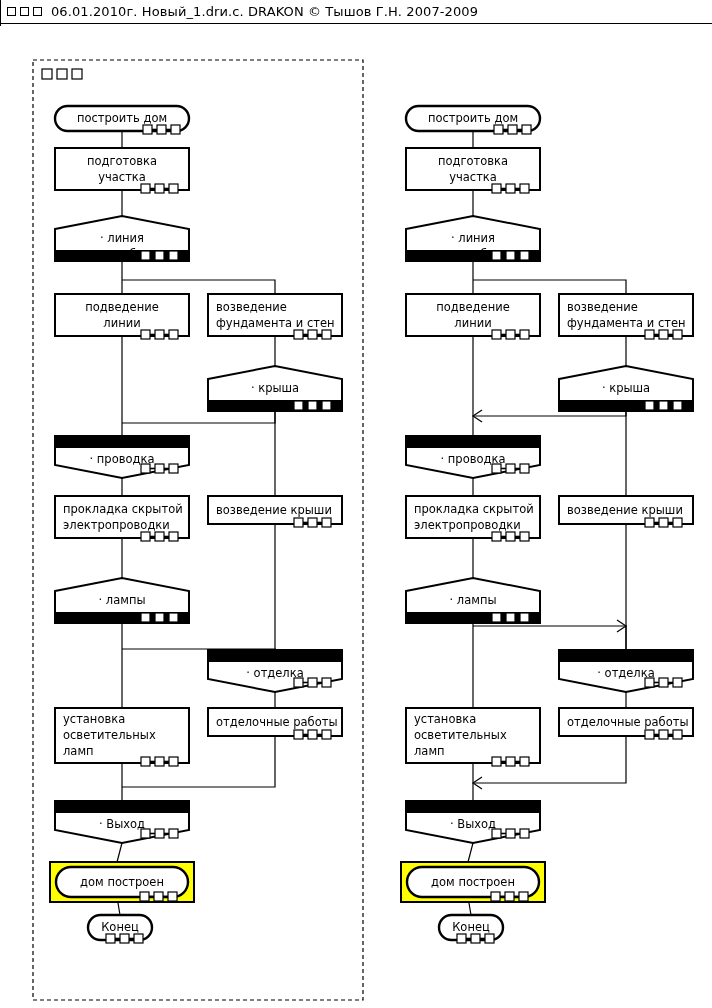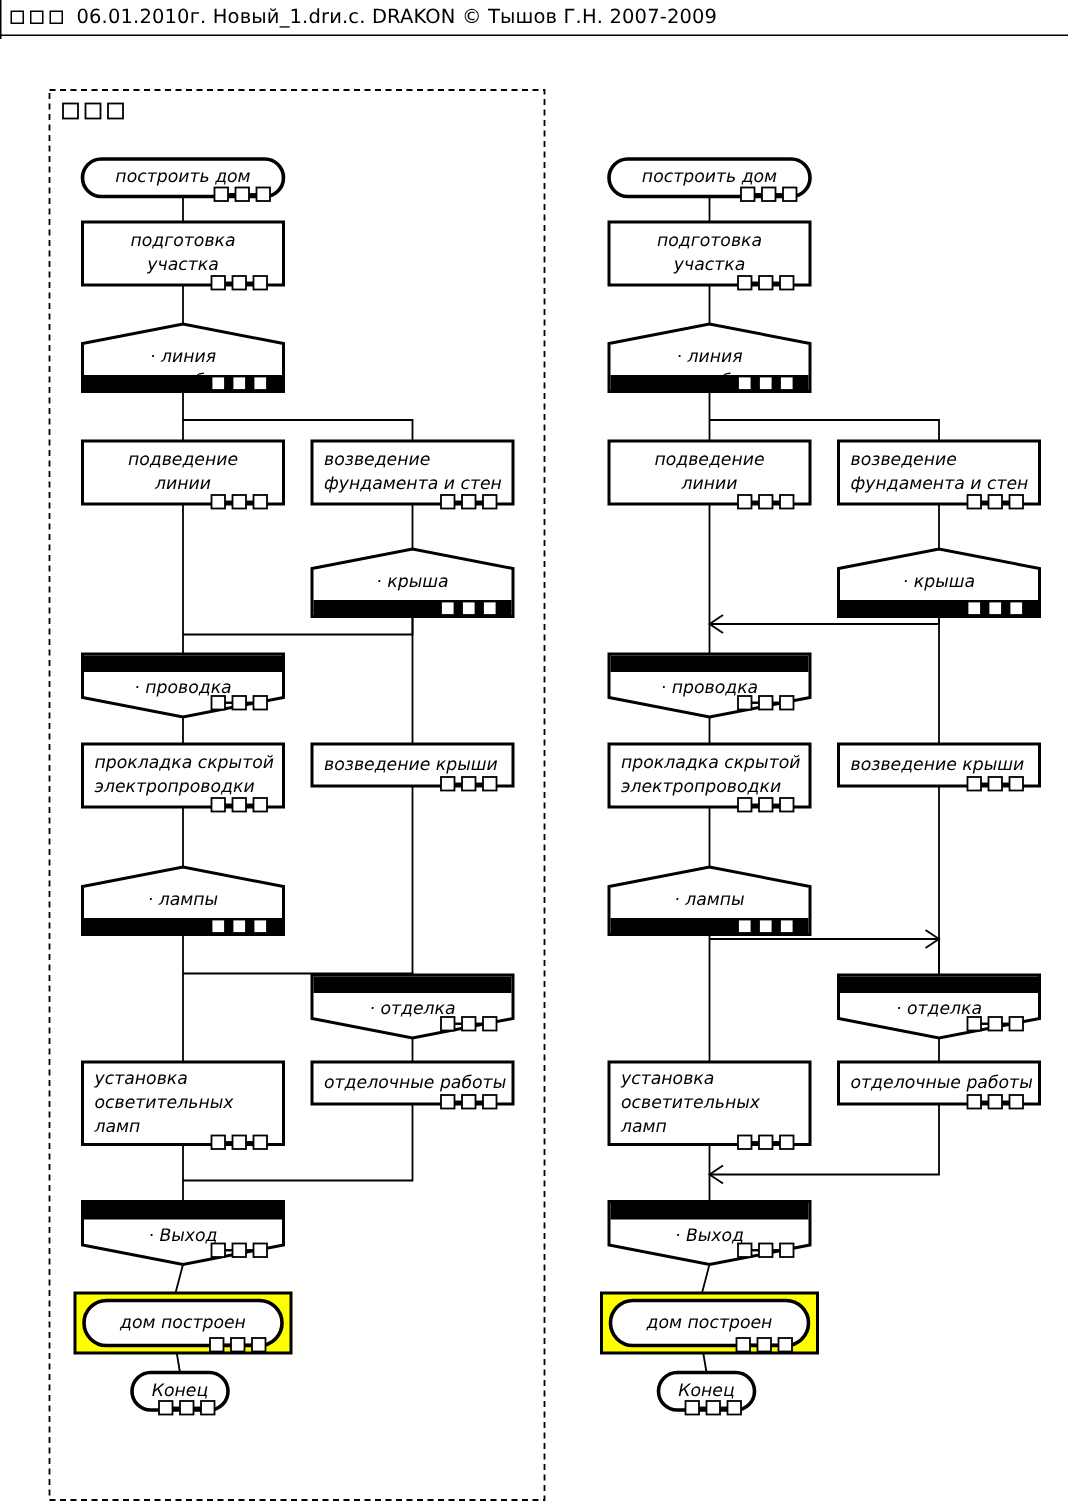--- a/index.html
+++ b/index.html
@@ -25,21 +25,21 @@
   .tb-box{
     width:9px;height:9px;border:1px solid #000;background:#fff;box-sizing:border-box;
   }
   .tb-text{
     margin-left:9px;font-size:13px;line-height:15px;white-space:nowrap;
     letter-spacing:0.1px;
   }
 
   
   .canvas{
-    position:absolute;left:0;top:26px;width:588px;height:982px;background:#fff;font-style:italic;
+    position:absolute;left:0;top:26px;width:588px;height:982px;background:#fff;
   }
   svg.diagram{display:block;width:712px;height:982px;}
 
   .nodetext{
     font-family:"DejaVu Sans","Liberation Sans",sans-serif;
     font-size:11.5px;
     fill:#000;
     dominant-baseline:middle;
   }
   .nodetext.c{text-anchor:middle;}

